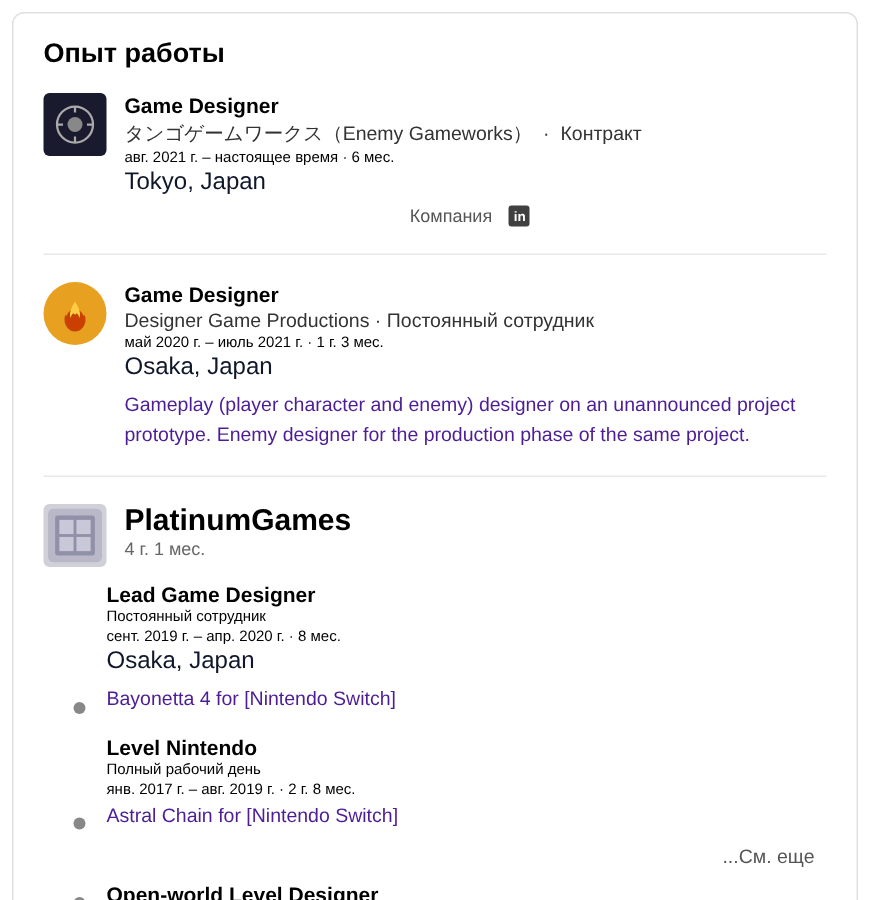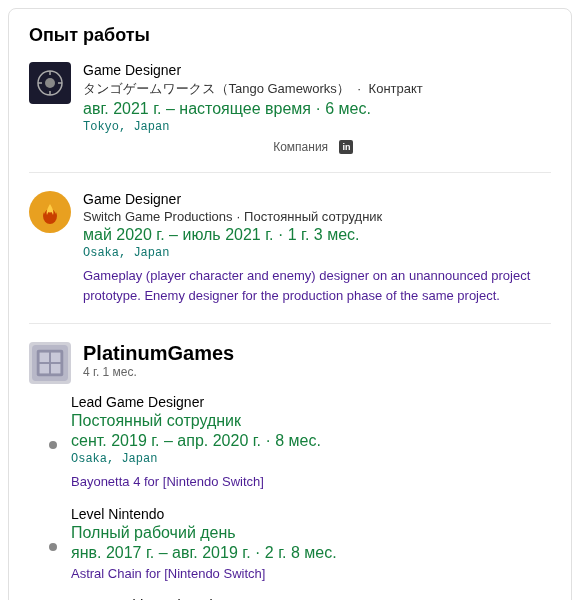--- a/index.html
+++ b/index.html
@@ -47,39 +47,38 @@
       align-items: center;
       justify-content: center;
       font-size: 20px;
       overflow: hidden;
     }
     .job-details {
       flex: 1;
     }
     .job-title {
       font-size: 14px;
-      font-weight: 400;
+      font-weight: 700;
       color: #000;
       margin-bottom: 2px;
     }
     .company-name {
       font-size: 13px;
       color: #333;
       margin-bottom: 2px;
     }
     .job-meta {
+      font-size: 10px;
+      color: #000000;
+      margin-bottom: 2px;
+    }
+    .job-location {
       font-size: 16px;
-      color: #15803d;
-      margin-bottom: 2px;
-    }
-    .job-location {
-      font-size: 12px;
-      color: #0f766e;
+      color: #0f172a;
       margin-bottom: 6px;
-      font-family: Liberation Mono, monospace;
     }
     .job-description {
       font-size: 13px;
       color: #4c1d95;
       line-height: 1.5;
     }
     .linkedin-badge {
       display: flex;
       align-items: center;
       gap: 4px;
@@ -129,21 +128,21 @@
     .platinum-info .company-name-bold {
       font-weight: 700;
       font-size: 20px;
     }
     .platinum-info .duration {
       font-size: 12px;
       color: #666;
     }
     .sub-role {
       display: flex;
-      align-items: center;
+      align-items: flex-end;
       padding-left: 20px;
       margin-bottom: 14px;
     }
     .bullet-dot {
       width: 8px;
       height: 8px;
       min-width: 8px;
       border-radius: 50%;
       background: #888;
       margin-top: 5px;
@@ -199,21 +198,21 @@
         <circle cx="15" cy="15" r="5" fill="#888"></circle>
         <line x1="15" y1="3" x2="15" y2="7" stroke="#aaa" stroke-width="1.5"></line>
         <line x1="15" y1="23" x2="15" y2="27" stroke="#aaa" stroke-width="1.5"></line>
         <line x1="3" y1="15" x2="7" y2="15" stroke="#aaa" stroke-width="1.5"></line>
         <line x1="23" y1="15" x2="27" y2="15" stroke="#aaa" stroke-width="1.5"></line>
       </svg>
     </div>
     <div class="job-details">
       <div class="job-title">Game Designer</div>
       <div class="company-name">
-        <span>タンゴゲームワークス（Tango Gameworks）</span>
+        <span>タンゴゲームワークス（Enemy Gameworks）</span>
         &nbsp;·&nbsp;
         <span>Контракт</span>
       </div>
       <div class="job-meta">авг. 2021 г. – настоящее время · 6 мес.</div>
       <div class="job-location">Tokyo, Japan</div>
       <div class="linkedin-badge">
         <span>Компания</span>
         &nbsp;
         <span class="linkedin-icon">in</span>
         &nbsp;
@@ -224,21 +223,21 @@
   <div class="job-entry">
     <div class="company-logo phoenix-logo">
       <svg width="32" height="32" viewBox="0 0 32 32">
         <ellipse cx="16" cy="20" rx="7" ry="8" fill="#c94000"></ellipse>
         <path d="M16 4 C10 10 8 14 10 18 C12 14 14 12 16 16 C18 12 20 14 22 18 C24 14 22 10 16 4Z" fill="#e8a020"></path>
         <path d="M16 8 C13 13 12 16 13 19 C14 16 15 15 16 17 C17 15 18 16 19 19 C20 16 19 13 16 8Z" fill="#ffcc44"></path>
       </svg>
     </div>
     <div class="job-details">
       <div class="job-title">Game Designer</div>
-      <div class="company-name">Switch Game Productions · Постоянный сотрудник</div>
+      <div class="company-name">Designer Game Productions · Постоянный сотрудник</div>
       <div class="job-meta">май 2020 г. – июль 2021 г. · 1 г. 3 мес.</div>
       <div class="job-location">Osaka, Japan</div>
       <div class="job-description">Gameplay (player character and enemy) designer on an unannounced project prototype. Enemy designer for the production phase of the same project.</div>
     </div>
   </div>
 
   <div class="platinum-section">
     <div class="platinum-header">
       <div class="platinum-logo">
         <svg width="38" height="38" viewBox="0 0 38 38">
@@ -270,20 +269,23 @@
     <div class="sub-role">
       <div class="bullet-dot"></div>
       <div class="sub-role-details">
         <div class="job-title">Level Nintendo</div>
         <div class="job-meta">Полный рабочий день</div>
         <div class="job-meta">янв. 2017 г. – авг. 2019 г. · 2 г. 8 мес.</div>
         <div class="job-description">Astral Chain for [Nintendo Switch]</div>
       </div>
     </div>
 
+    <div class="see-more">
+      <span>...См. еще</span>
+    </div>
 
     <div class="sub-role">
       <div class="bullet-dot"></div>
       <div class="sub-role-details">
         <div class="job-title">Open-world Level Designer</div>
 
       </div>
     </div>
 
   </div>

